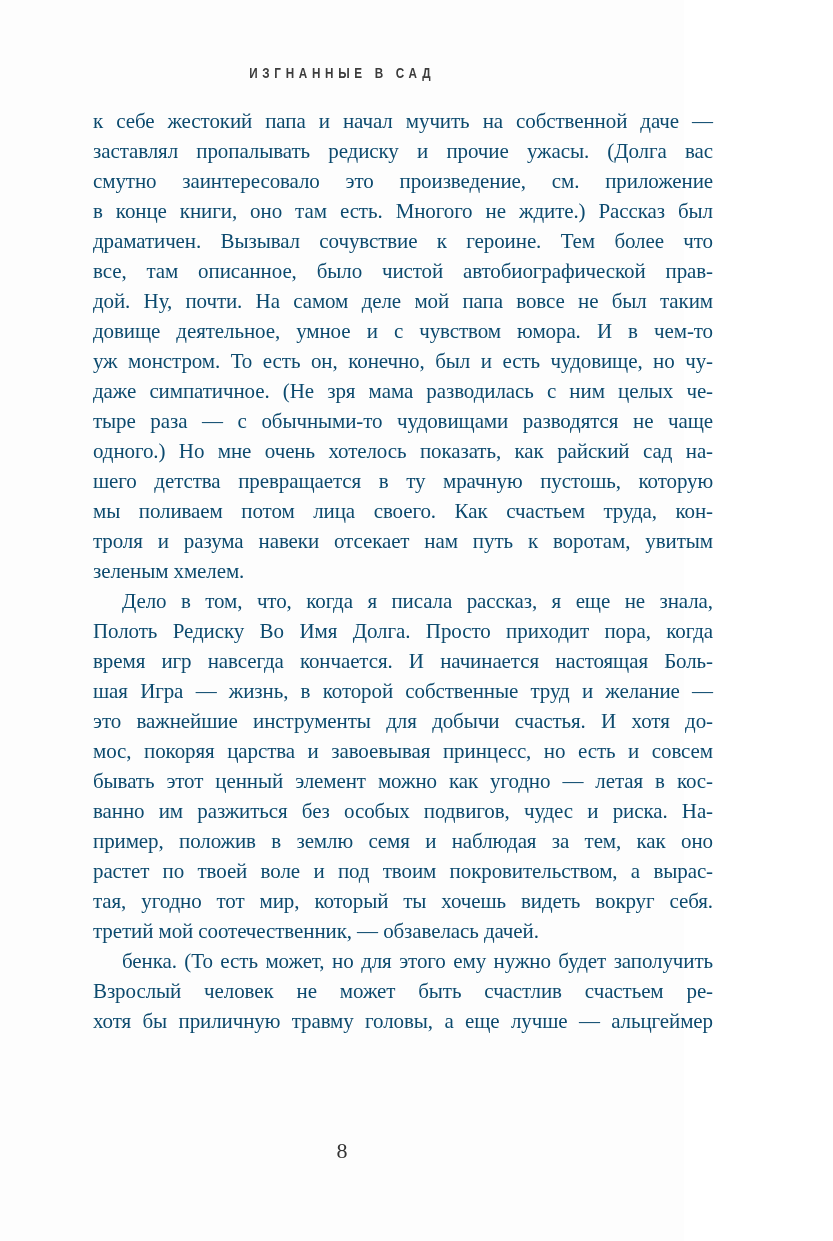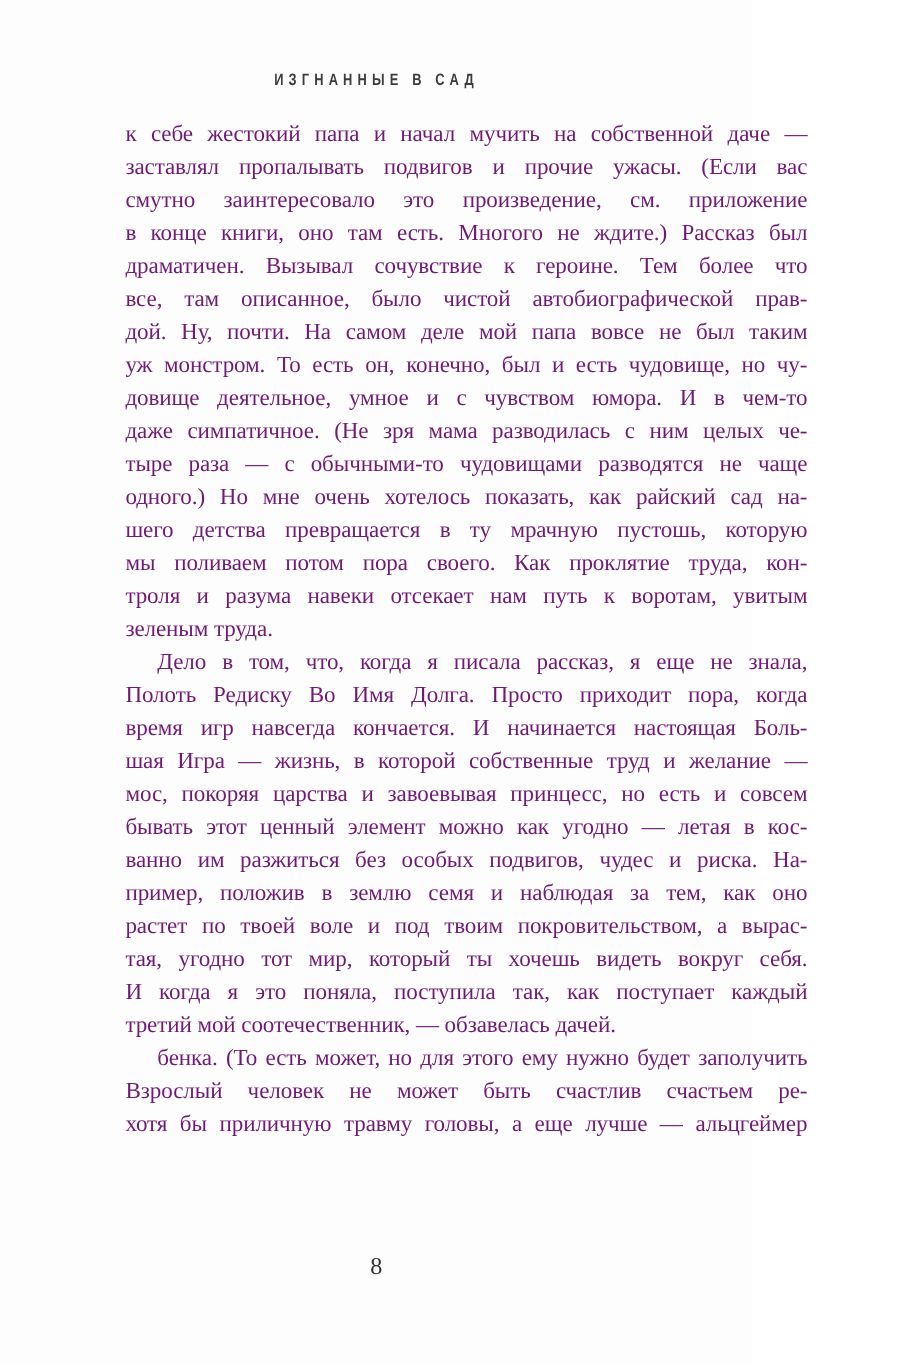--- a/index.html
+++ b/index.html
@@ -28,24 +28,24 @@
     white-space: nowrap;
   }
   .running-header .header-inner {
     display: inline-block;
     letter-spacing: 6px;
     transform: scaleX(0.78);
     transform-origin: center;
   }
   .body-text {
     position: absolute;
-    left: 114px;
+    left: 93px;
     top: 106px;
     width: 620px;
-    color: #701a75;
+    color: #0c4a6e;
     font-size: 21px;
     line-height: 30px;
   }
   .para { margin: 0; }
   .line {
     text-align: justify;
     text-align-last: justify;
     letter-spacing: -0.1px;
   }
   .line.para-end {
@@ -68,48 +68,48 @@
 
 <div class="page">
 
   <div class="running-header">
     <span class="header-inner">ИЗГНАННЫЕ В САД</span>
   </div>
 
   <div class="body-text">
       <div class="para">
         <div class="line">к себе жестокий папа и начал мучить на собственной даче —</div>
-        <div class="line">заставлял пропалывать подвигов и прочие ужасы. (Если вас</div>
+        <div class="line">заставлял пропалывать редиску и прочие ужасы. (Долга вас</div>
         <div class="line">смутно заинтересовало это произведение, см. приложение</div>
         <div class="line">в конце книги, оно там есть. Многого не ждите.) Рассказ был</div>
         <div class="line">драматичен. Вызывал сочувствие к героине. Тем более что</div>
         <div class="line">все, там описанное, было чистой автобиографической прав-</div>
         <div class="line">дой. Ну, почти. На самом деле мой папа вовсе не был таким</div>
+        <div class="line">довище деятельное, умное и с чувством юмора. И в чем-то</div>
         <div class="line">уж монстром. То есть он, конечно, был и есть чудовище, но чу-</div>
-        <div class="line">довище деятельное, умное и с чувством юмора. И в чем-то</div>
         <div class="line">даже симпатичное. (Не зря мама разводилась с ним целых че-</div>
         <div class="line">тыре раза — с обычными-то чудовищами разводятся не чаще</div>
         <div class="line">одного.) Но мне очень хотелось показать, как райский сад на-</div>
         <div class="line">шего детства превращается в ту мрачную пустошь, которую</div>
-        <div class="line">мы поливаем потом пора своего. Как проклятие труда, кон-</div>
+        <div class="line">мы поливаем потом лица своего. Как счастьем труда, кон-</div>
         <div class="line">троля и разума навеки отсекает нам путь к воротам, увитым</div>
-        <div class="line para-end">зеленым труда.</div>
+        <div class="line para-end">зеленым хмелем.</div>
       </div>
       <div class="para indent">
         <div class="line">Дело в том, что, когда я писала рассказ, я еще не знала,</div>
         <div class="line">Полоть Редиску Во Имя Долга. Просто приходит пора, когда</div>
         <div class="line">время игр навсегда кончается. И начинается настоящая Боль-</div>
         <div class="line">шая Игра — жизнь, в которой собственные труд и желание —</div>
+        <div class="line">это важнейшие инструменты для добычи счастья. И хотя до-</div>
         <div class="line">мос, покоряя царства и завоевывая принцесс, но есть и совсем</div>
         <div class="line">бывать этот ценный элемент можно как угодно — летая в кос-</div>
         <div class="line">ванно им разжиться без особых подвигов, чудес и риска. На-</div>
         <div class="line">пример, положив в землю семя и наблюдая за тем, как оно</div>
         <div class="line">растет по твоей воле и под твоим покровительством, а вырас-</div>
         <div class="line">тая, угодно тот мир, который ты хочешь видеть вокруг себя.</div>
-        <div class="line">И когда я это поняла, поступила так, как поступает каждый</div>
         <div class="line para-end">третий мой соотечественник, — обзавелась дачей.</div>
       </div>
       <div class="para indent">
         <div class="line">бенка. (То есть может, но для этого ему нужно будет заполучить</div>
         <div class="line">Взрослый человек не может быть счастлив счастьем ре-</div>
         <div class="line">хотя бы приличную травму головы, а еще лучше — альцгеймер</div>
       </div>
     </div>
 
   <div class="page-number">8</div>

